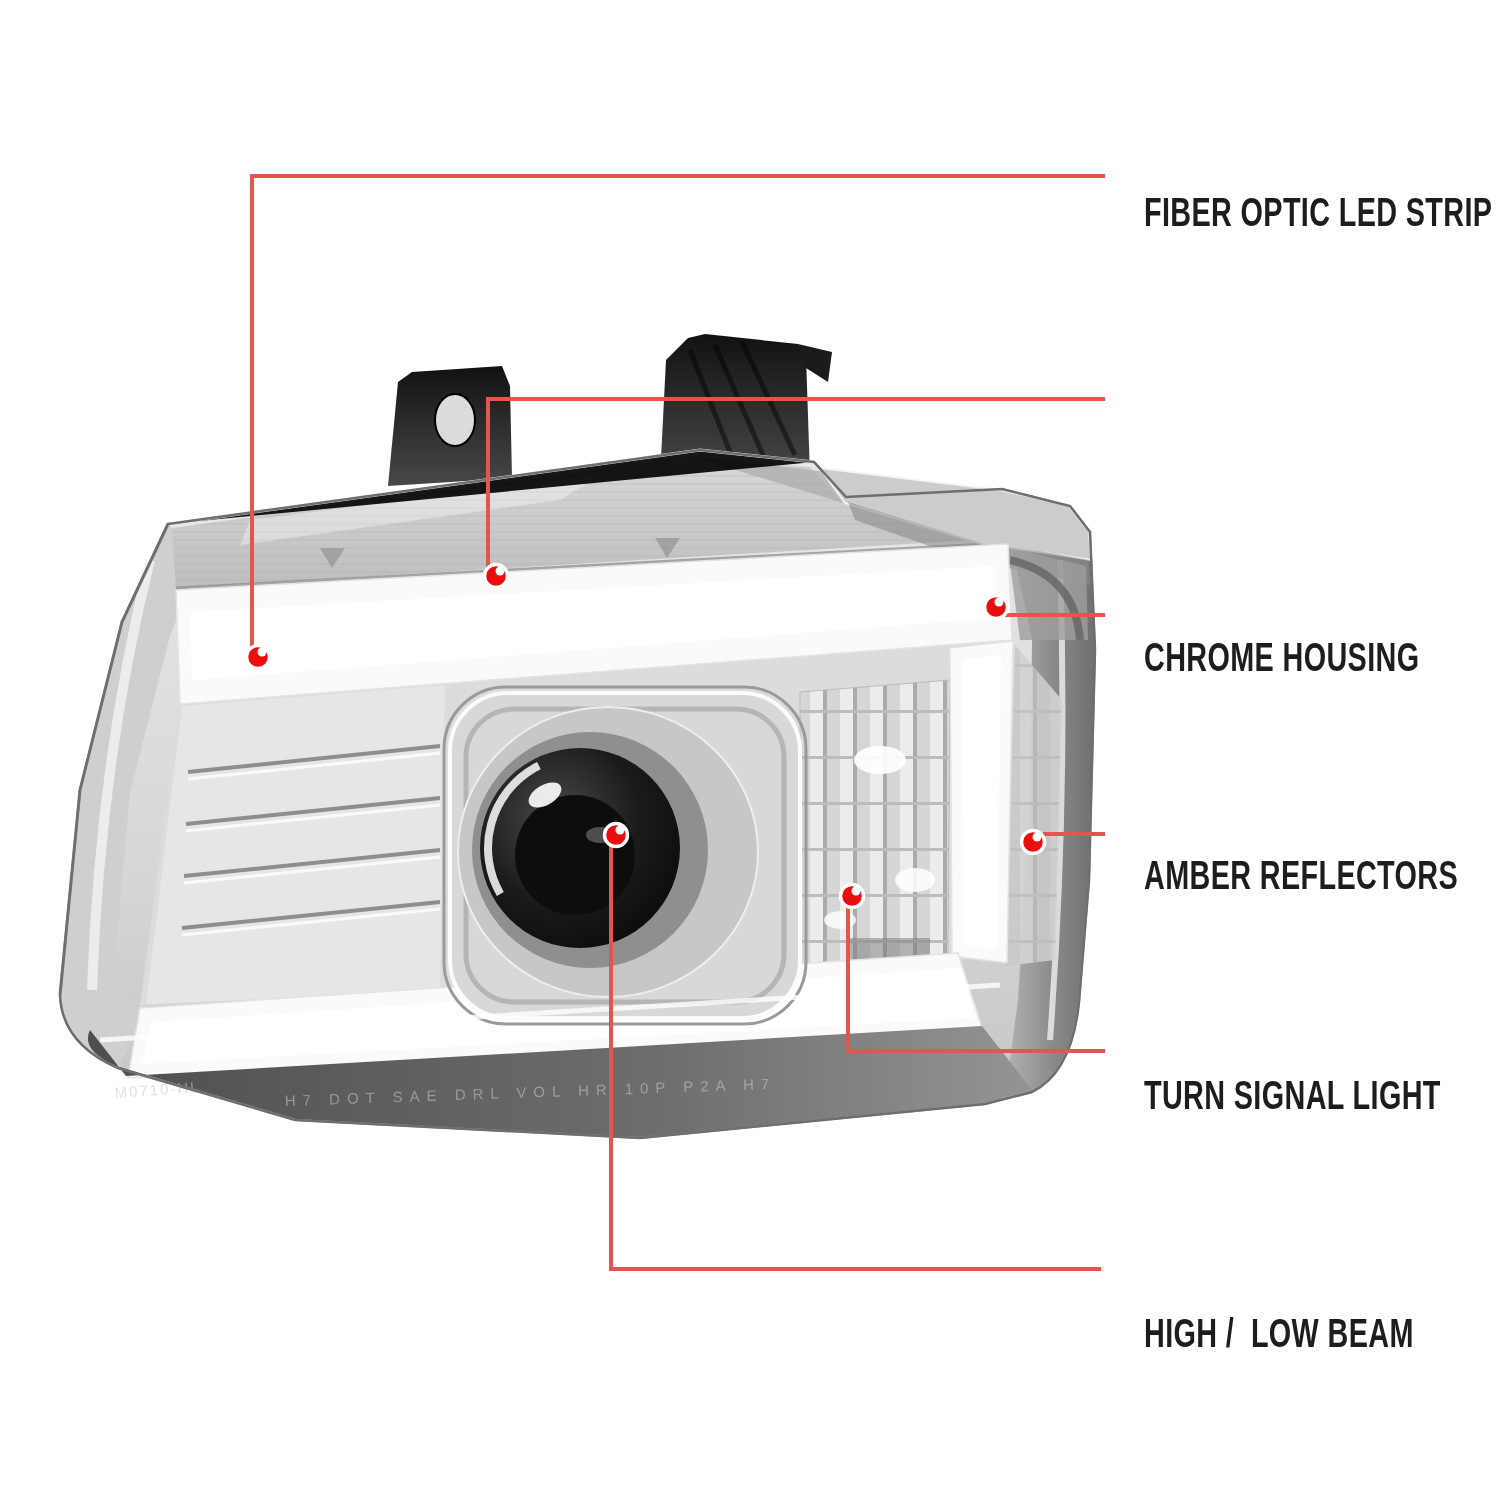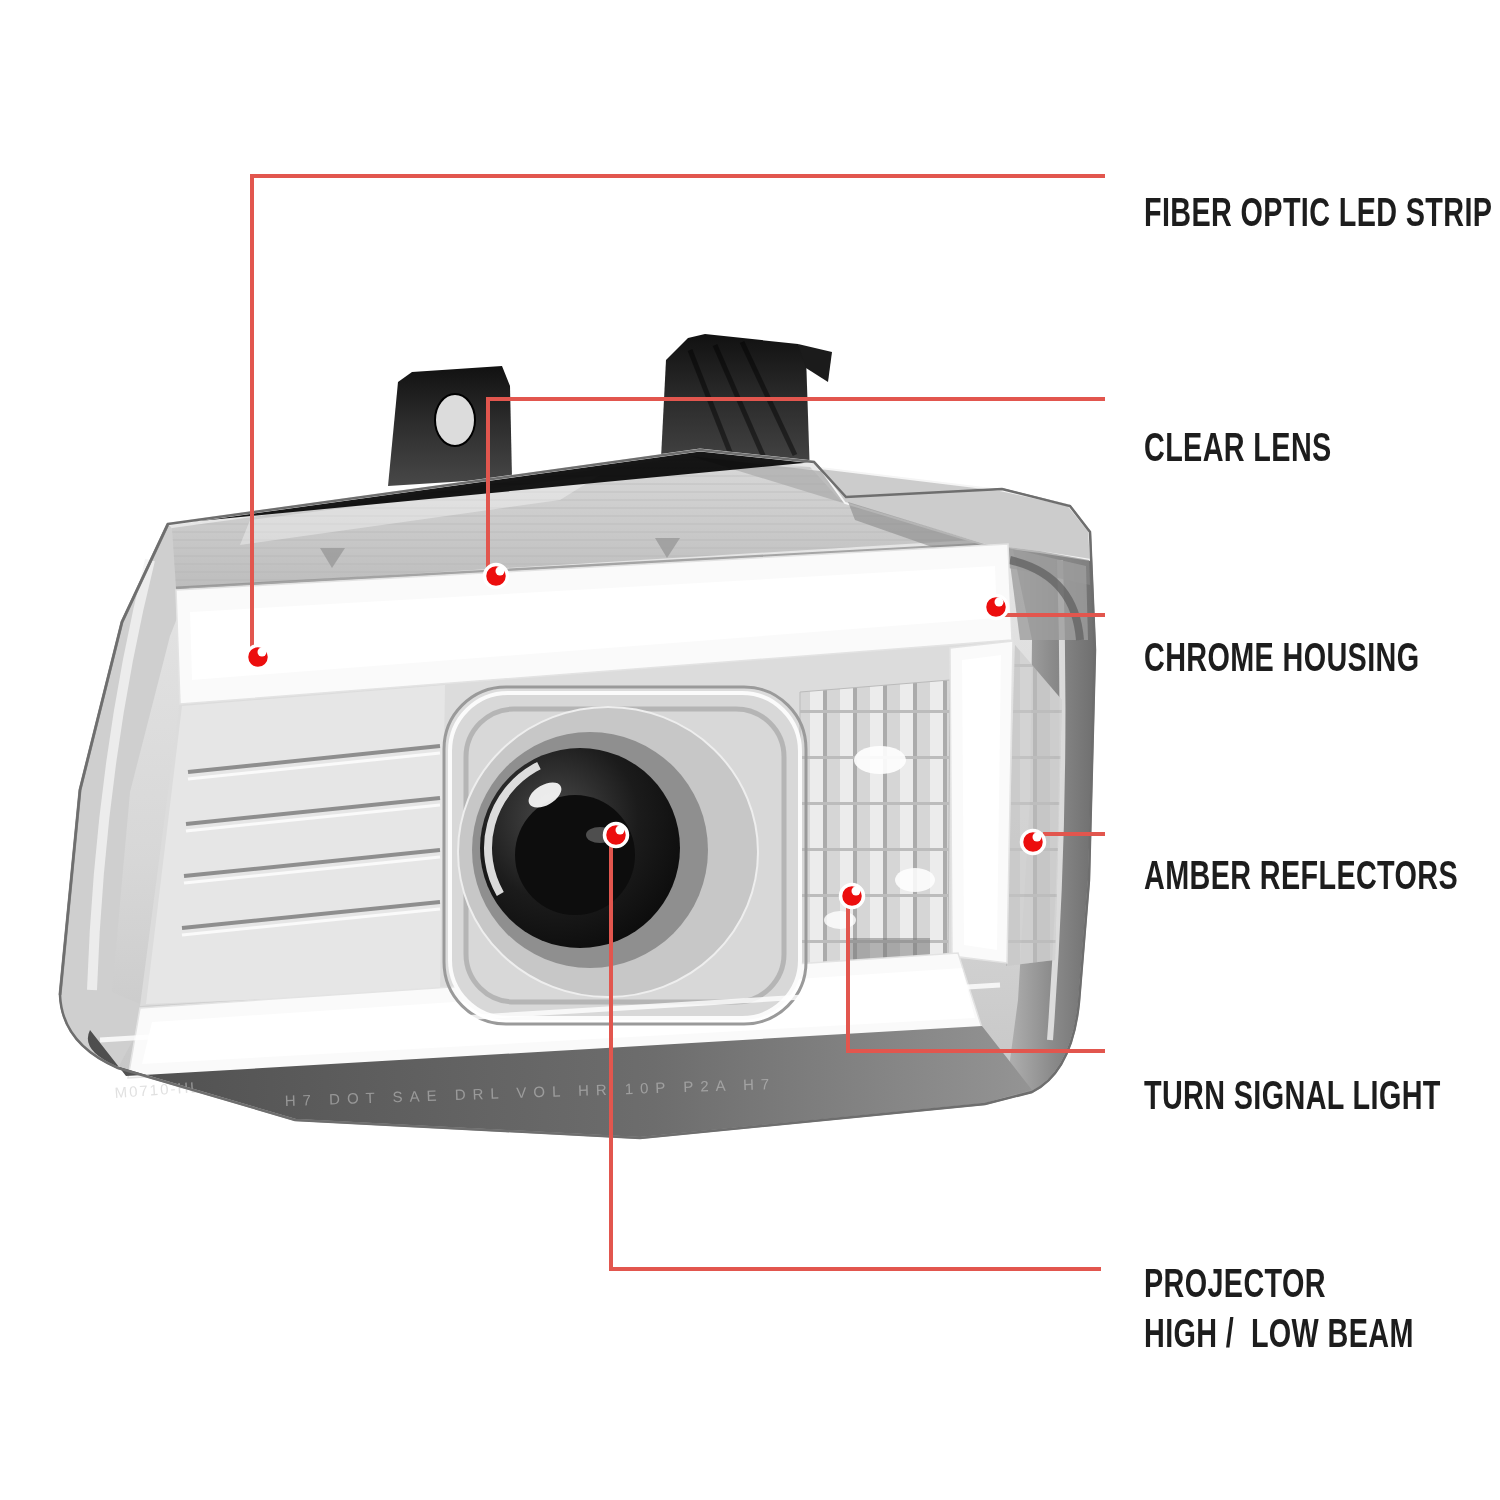--- a/index.html
+++ b/index.html
@@ -191,32 +191,26 @@
           <circle cx="1037" cy="837" r="4.5"></circle>
       <circle cx="856" cy="891" r="4.5"></circle>
           <circle cx="620" cy="830" r="4.5"></circle>
     </g>
   </g>
 </svg>
 
 <div class="label l1">
   <span class="tx">FIBER OPTIC LED STRIP</span>
 </div>
-<div class="label l2">
-  <span class="tx">CLEAR LENS</span>
-</div>
 <div class="label l3">
   <span class="tx">CHROME HOUSING</span>
 </div>
 <div class="label l4">
   <span class="tx">AMBER REFLECTORS</span>
 </div>
 <div class="label l5">
   <span class="tx">TURN SIGNAL LIGHT</span>
 </div>
-<div class="label l6a">
-  <span class="tx">PROJECTOR</span>
-</div>
 <div class="label l6b">
   <span class="tx">HIGH /  LOW BEAM</span>
 </div>
 
 </div>
 
 </body></html>

